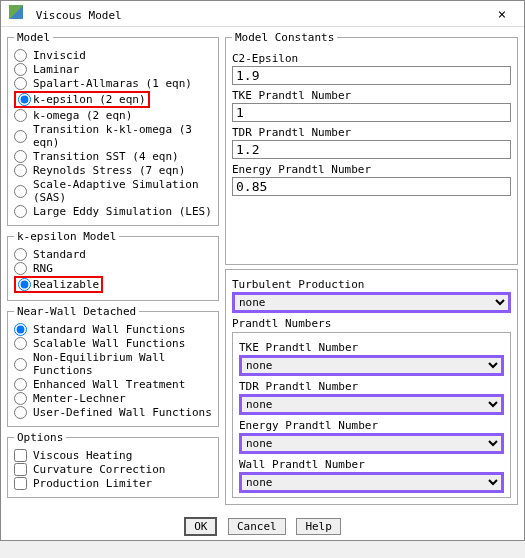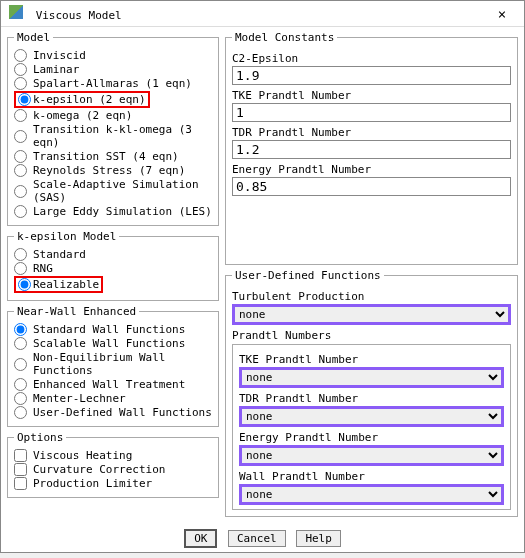--- a/index.html
+++ b/index.html
@@ -126,21 +126,21 @@
             <div class="row">
               <span class="hl">
                 <input type="radio" name="ke-model" checked="" style="">
                 <span>Realizable</span>
               </span>
             </div>
           </div>
       </fieldset>
 
       <fieldset>
-        <legend>Near-Wall Enhanced</legend>
+        <legend>Near-Wall Detached</legend>
         <div id="nw-list">
             <div class="row">
               <input type="radio" name="near-wall" checked="" style="">
               <span>Standard Wall Functions</span>
             </div>
             <div class="row">
               <input type="radio" name="near-wall" style="">
               <span>Scalable Wall Functions</span>
             </div>
             <div class="row">
@@ -183,21 +183,20 @@
     </div>
 
     <div class="right">
 
       <fieldset style="height:222px; overflow:hidden;">
         <legend>Model Constants</legend>
         <div id="const-list"><div class="txt field-label">C2-Epsilon</div><input class="inp" value="1.9" style=""><div class="txt field-label">TKE Prandtl Number</div><input class="inp" value="1" style=""><div class="txt field-label">TDR Prandtl Number</div><input class="inp" value="1.2" style=""><div class="txt field-label">Energy Prandtl Number</div><input class="inp" value="0.85" style=""></div>
       </fieldset>
 
       <fieldset>
-        <legend>User-Defined Functions</legend>
         <div class="txt field-label">Turbulent Production</div>
         <select class="sel">
           <option>none</option>
         </select>
 
         <div class="txt field-label">Prandtl Numbers</div>
         <div class="inner-box" id="prandtl-list"><div class="txt field-label">TKE Prandtl Number</div><select class="sel"><option>none</option></select><div class="txt field-label">TDR Prandtl Number</div><select class="sel"><option>none</option></select><div class="txt field-label">Energy Prandtl Number</div><select class="sel"><option>none</option></select><div class="txt field-label">Wall Prandtl Number</div><select class="sel"><option>none</option></select></div>
       </fieldset>
 
     </div>

